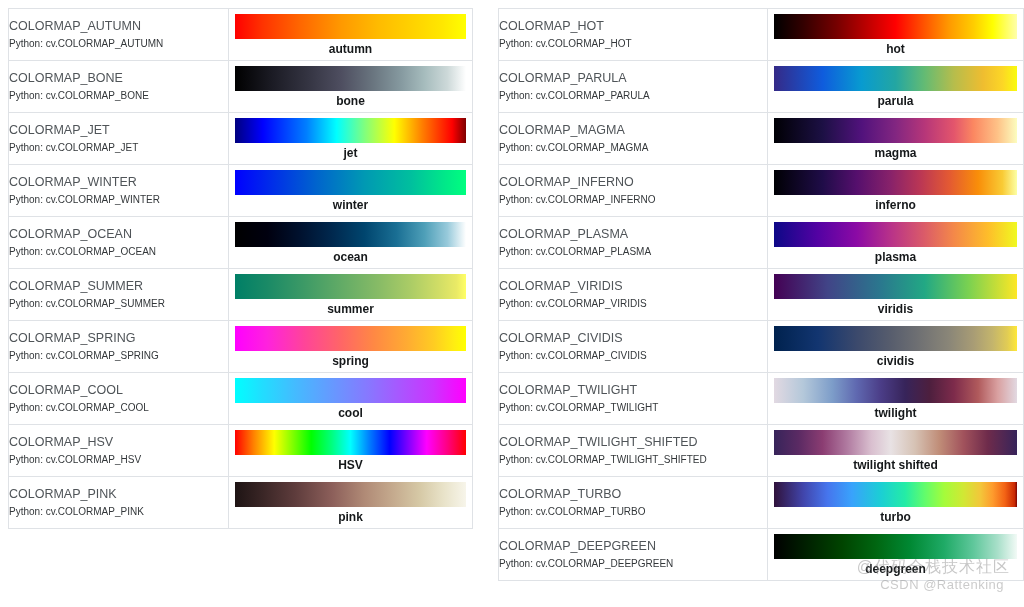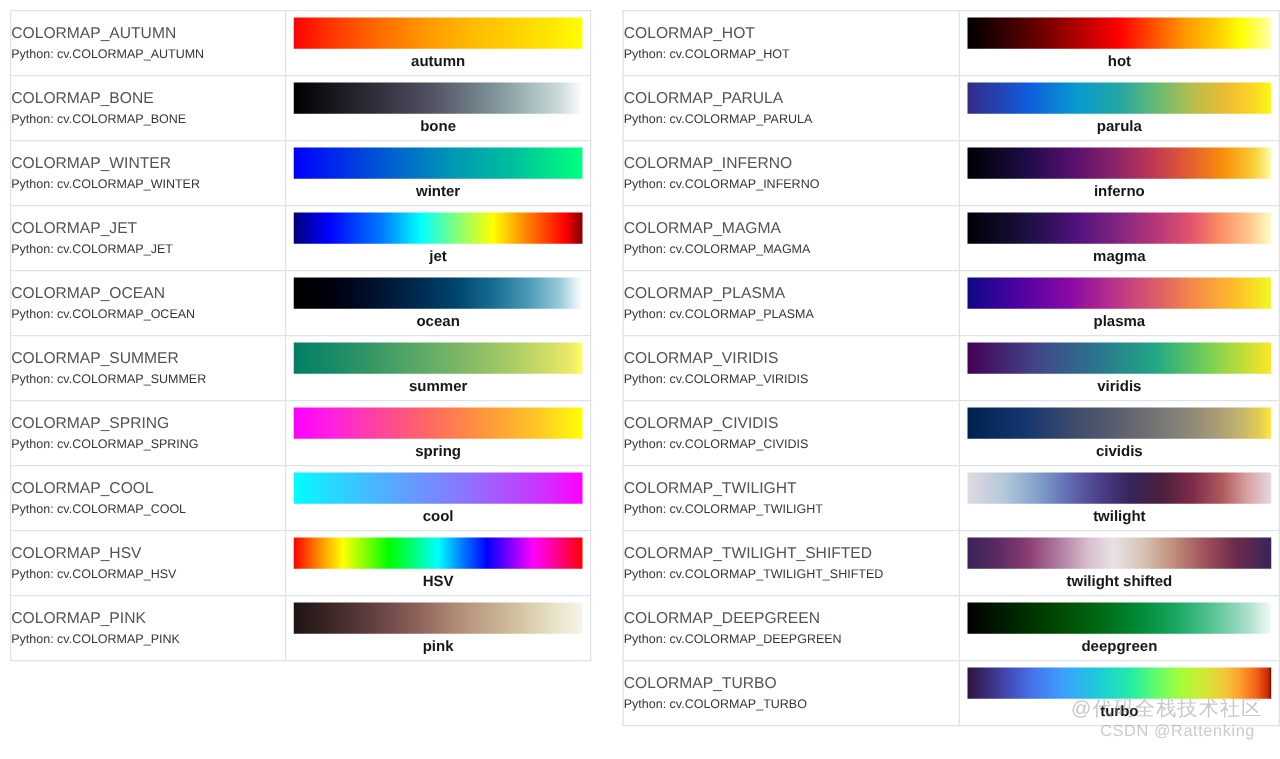--- a/index.html
+++ b/index.html
@@ -145,40 +145,40 @@
           <td class="swatch-cell">
             <div class="swatch-wrap">
               <div class="bar" style="background: linear-gradient(to right, rgb(0, 0, 0) 0%, rgb(27, 27, 36) 16%, rgb(53, 53, 67) 32%, rgb(78, 78, 96) 46%, rgb(106, 118, 128) 60%, rgb(134, 154, 160) 72%, rgb(166, 188, 189) 82%, rgb(205, 217, 217) 92%, rgb(255, 255, 255) 100%);"></div>
               <div class="bar-label">bone</div>
             </div>
           </td>
         </tr>
 
         <tr>
           <td class="name-cell">
+            <span class="cname">COLORMAP_JET</span>
+            <span class="cpy">Python: cv.COLORMAP_JET</span>
+          </td>
+          <td class="swatch-cell">
+            <div class="swatch-wrap">
+              <div class="bar" style="background: linear-gradient(to right, rgb(0, 0, 127) 0%, rgb(0, 0, 255) 12%, rgb(0, 127, 255) 31%, rgb(0, 255, 255) 44%, rgb(127, 255, 127) 56%, rgb(255, 255, 0) 69%, rgb(255, 127, 0) 81%, rgb(255, 0, 0) 94%, rgb(127, 0, 0) 100%);"></div>
+              <div class="bar-label">jet</div>
+            </div>
+          </td>
+        </tr>
+
+        <tr>
+          <td class="name-cell">
             <span class="cname">COLORMAP_WINTER</span>
             <span class="cpy">Python: cv.COLORMAP_WINTER</span>
           </td>
           <td class="swatch-cell">
             <div class="swatch-wrap">
               <div class="bar" style="background: linear-gradient(to right, rgb(0, 0, 255) 0%, rgb(0, 51, 230) 18%, rgb(0, 102, 204) 36%, rgb(0, 153, 179) 56%, rgb(0, 191, 158) 76%, rgb(0, 230, 138) 90%, rgb(0, 255, 127) 100%);"></div>
               <div class="bar-label">winter</div>
-            </div>
-          </td>
-        </tr>
-
-        <tr>
-          <td class="name-cell">
-            <span class="cname">COLORMAP_JET</span>
-            <span class="cpy">Python: cv.COLORMAP_JET</span>
-          </td>
-          <td class="swatch-cell">
-            <div class="swatch-wrap">
-              <div class="bar" style="background: linear-gradient(to right, rgb(0, 0, 127) 0%, rgb(0, 0, 255) 12%, rgb(0, 127, 255) 31%, rgb(0, 255, 255) 44%, rgb(127, 255, 127) 56%, rgb(255, 255, 0) 69%, rgb(255, 127, 0) 81%, rgb(255, 0, 0) 94%, rgb(127, 0, 0) 100%);"></div>
-              <div class="bar-label">jet</div>
             </div>
           </td>
         </tr>
 
 
         <tr>
           <td class="name-cell">
             <span class="cname">COLORMAP_OCEAN</span>
             <span class="cpy">Python: cv.COLORMAP_OCEAN</span>
           </td>
@@ -284,46 +284,46 @@
           <td class="swatch-cell">
             <div class="swatch-wrap">
               <div class="bar" style="background: linear-gradient(to right, rgb(53, 42, 135) 0%, rgb(15, 92, 221) 20%, rgb(8, 155, 208) 36%, rgb(35, 166, 162) 50%, rgb(100, 187, 115) 62%, rgb(182, 189, 76) 74%, rgb(239, 189, 48) 86%, rgb(252, 214, 38) 94%, rgb(249, 251, 14) 100%);"></div>
               <div class="bar-label">parula</div>
             </div>
           </td>
         </tr>
 
         <tr>
           <td class="name-cell">
+            <span class="cname">COLORMAP_MAGMA</span>
+            <span class="cpy">Python: cv.COLORMAP_MAGMA</span>
+          </td>
+          <td class="swatch-cell">
+            <div class="swatch-wrap">
+              <div class="bar" style="background: linear-gradient(to right, rgb(0, 0, 4) 0%, rgb(28, 16, 68) 20%, rgb(81, 18, 124) 36%, rgb(130, 38, 129) 50%, rgb(182, 54, 121) 62%, rgb(227, 85, 108) 74%, rgb(251, 135, 97) 82%, rgb(254, 194, 135) 92%, rgb(252, 253, 191) 100%);"></div>
+              <div class="bar-label">magma</div>
+            </div>
+          </td>
+        </tr>
+
+        <tr>
+          <td class="name-cell">
             <span class="cname">COLORMAP_INFERNO</span>
             <span class="cpy">Python: cv.COLORMAP_INFERNO</span>
           </td>
           <td class="swatch-cell">
             <div class="swatch-wrap">
               <div class="bar" style="background: linear-gradient(to right, rgb(0, 0, 4) 0%, rgb(31, 12, 72) 20%, rgb(85, 15, 109) 34%, rgb(136, 34, 106) 48%, rgb(186, 54, 85) 60%, rgb(227, 89, 51) 72%, rgb(249, 142, 9) 84%, rgb(249, 203, 53) 94%, rgb(252, 255, 164) 100%);"></div>
               <div class="bar-label">inferno</div>
             </div>
           </td>
         </tr>
 
         <tr>
           <td class="name-cell">
-            <span class="cname">COLORMAP_MAGMA</span>
-            <span class="cpy">Python: cv.COLORMAP_MAGMA</span>
-          </td>
-          <td class="swatch-cell">
-            <div class="swatch-wrap">
-              <div class="bar" style="background: linear-gradient(to right, rgb(0, 0, 4) 0%, rgb(28, 16, 68) 20%, rgb(81, 18, 124) 36%, rgb(130, 38, 129) 50%, rgb(182, 54, 121) 62%, rgb(227, 85, 108) 74%, rgb(251, 135, 97) 82%, rgb(254, 194, 135) 92%, rgb(252, 253, 191) 100%);"></div>
-              <div class="bar-label">magma</div>
-            </div>
-          </td>
-        </tr>
-
-        <tr>
-          <td class="name-cell">
             <span class="cname">COLORMAP_PLASMA</span>
             <span class="cpy">Python: cv.COLORMAP_PLASMA</span>
           </td>
           <td class="swatch-cell">
             <div class="swatch-wrap">
               <div class="bar" style="background: linear-gradient(to right, rgb(13, 8, 135) 0%, rgb(83, 2, 163) 18%, rgb(139, 10, 165) 34%, rgb(184, 50, 137) 48%, rgb(219, 92, 104) 62%, rgb(244, 136, 73) 74%, rgb(254, 189, 42) 88%, rgb(240, 249, 33) 100%);"></div>
               <div class="bar-label">plasma</div>
             </div>
           </td>
         </tr>
@@ -375,40 +375,40 @@
           <td class="swatch-cell">
             <div class="swatch-wrap">
               <div class="bar" style="background: linear-gradient(to right, rgb(55, 36, 90) 0%, rgb(90, 42, 99) 10%, rgb(139, 61, 114) 20%, rgb(176, 122, 160) 30%, rgb(217, 191, 207) 40%, rgb(232, 226, 228) 48%, rgb(214, 194, 180) 58%, rgb(192, 141, 120) 68%, rgb(161, 82, 92) 78%, rgb(110, 43, 75) 88%, rgb(55, 36, 90) 100%);"></div>
               <div class="bar-label">twilight shifted</div>
             </div>
           </td>
         </tr>
 
         <tr>
           <td class="name-cell">
+            <span class="cname">COLORMAP_TURBO</span>
+            <span class="cpy">Python: cv.COLORMAP_TURBO</span>
+          </td>
+          <td class="swatch-cell">
+            <div class="swatch-wrap">
+              <div class="bar" style="background: linear-gradient(to right, rgb(48, 18, 59) 0%, rgb(65, 69, 171) 12%, rgb(70, 117, 237) 22%, rgb(57, 162, 252) 32%, rgb(27, 207, 212) 44%, rgb(36, 236, 166) 54%, rgb(97, 252, 108) 62%, rgb(164, 252, 59) 70%, rgb(209, 232, 52) 78%, rgb(243, 198, 58) 85%, rgb(254, 155, 45) 90%, rgb(243, 99, 21) 95%, rgb(201, 41, 3) 99%, rgb(122, 4, 3) 100%);"></div>
+              <div class="bar-label">turbo</div>
+            </div>
+          </td>
+        </tr>
+
+        <tr>
+          <td class="name-cell">
             <span class="cname">COLORMAP_DEEPGREEN</span>
             <span class="cpy">Python: cv.COLORMAP_DEEPGREEN</span>
           </td>
           <td class="swatch-cell">
             <div class="swatch-wrap">
               <div class="bar" style="background: linear-gradient(to right, rgb(0, 0, 0) 0%, rgb(0, 34, 0) 14%, rgb(0, 68, 0) 28%, rgb(0, 102, 17) 42%, rgb(0, 136, 51) 56%, rgb(31, 170, 102) 70%, rgb(95, 199, 155) 82%, rgb(168, 223, 201) 92%, rgb(242, 250, 246) 100%);"></div>
               <div class="bar-label">deepgreen</div>
-            </div>
-          </td>
-        </tr>
-
-        <tr>
-          <td class="name-cell">
-            <span class="cname">COLORMAP_TURBO</span>
-            <span class="cpy">Python: cv.COLORMAP_TURBO</span>
-          </td>
-          <td class="swatch-cell">
-            <div class="swatch-wrap">
-              <div class="bar" style="background: linear-gradient(to right, rgb(48, 18, 59) 0%, rgb(65, 69, 171) 12%, rgb(70, 117, 237) 22%, rgb(57, 162, 252) 32%, rgb(27, 207, 212) 44%, rgb(36, 236, 166) 54%, rgb(97, 252, 108) 62%, rgb(164, 252, 59) 70%, rgb(209, 232, 52) 78%, rgb(243, 198, 58) 85%, rgb(254, 155, 45) 90%, rgb(243, 99, 21) 95%, rgb(201, 41, 3) 99%, rgb(122, 4, 3) 100%);"></div>
-              <div class="bar-label">turbo</div>
             </div>
           </td>
         </tr>
 
       </tbody>
     </table>
   </div>
 
   <div class="watermark">
     <div class="wm-line1">@代码全栈技术社区</div>

